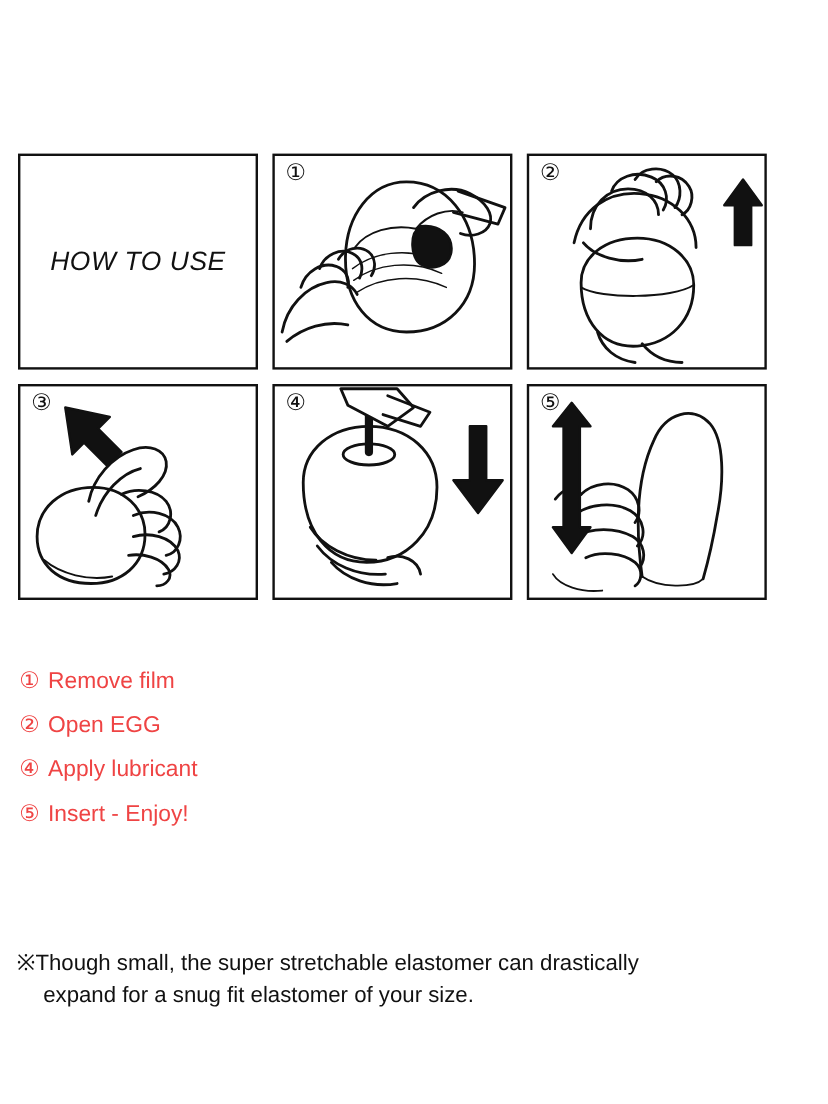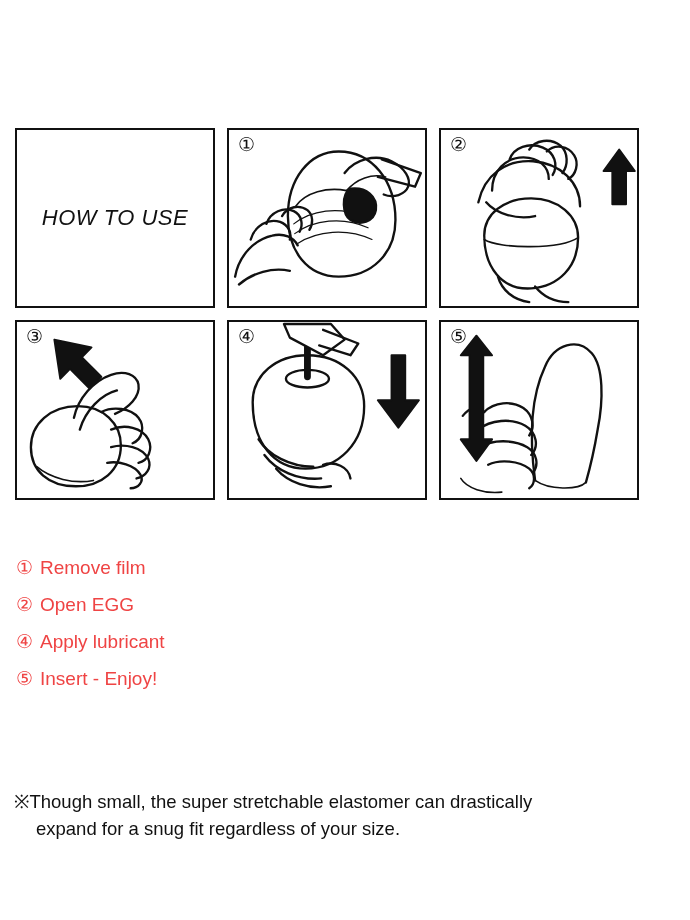--- a/index.html
+++ b/index.html
@@ -248,16 +248,16 @@
     <div class="caption">
       <span class="cn">④</span><span>Apply lubricant</span>
     </div>
     <div class="caption">
       <span class="cn">⑤</span><span>Insert - Enjoy!</span>
     </div>
   </div>
 
   <div class="note">
     <span>※Though small, the super stretchable elastomer can drastically</span>
-    <span class="note-indent">expand for a snug fit regardless of your size.</span>
+    <span class="note-indent">expand for a snug fit elastomer of your size.</span>
   </div>
 
 </div>
 
 </body></html>

